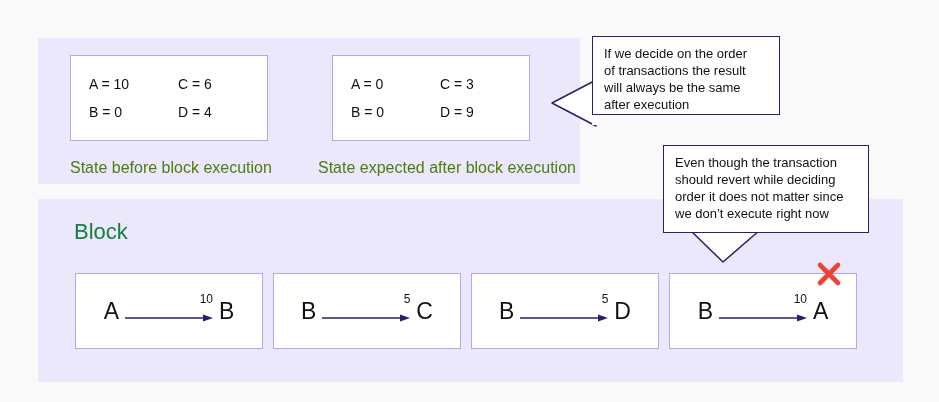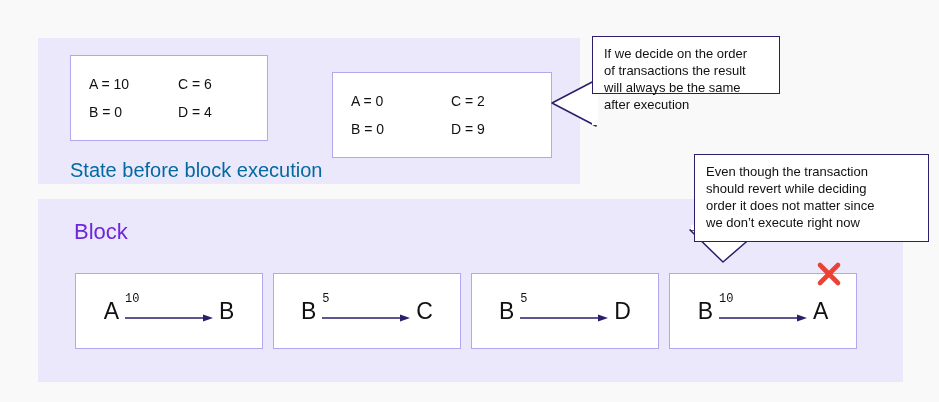--- a/index.html
+++ b/index.html
@@ -25,56 +25,56 @@
   #panel-block  { left: 38px;  top: 199px; width: 865px; height: 183px; }
 
   
   .state-box {
     position: absolute;
     background: #ffffff;
     border: 1px solid #b3a8f0;
     box-sizing: border-box;
   }
   #state-box-before { left: 70px;  top: 55px; width: 198px; height: 86px; }
-  #state-box-after  { left: 332px; top: 72px; width: 220px; height: 86px; }
+  #state-box-after  { left: 332px; top: 55px; width: 198px; height: 86px; }
 
   .state-grid {
     position: absolute;
     left: 0; top: 0; right: 0; bottom: 0;
     display: grid;
     grid-template-columns: 1fr 1fr;
     grid-template-rows: 1fr 1fr;
     align-items: center;
     padding: 14px 0 14px 18px;
     box-sizing: border-box;
   }
   .state-cell {
     font-size: 14px;
     color: #111111;
     line-height: 1;
     white-space: nowrap;
   }
 
   .state-caption {
     position: absolute;
-    font-size: 20px;
-    color: #0369a1;
+    font-size: 16px;
+    color: #4d7c0f;
     white-space: nowrap;
     text-align: right;
   }
   #caption-before { left: 70px;  top: 159px; }
   #caption-after  { left: 318px; top: 159px; }
 
   
   #block-title {
     position: absolute;
     left: 74px;
     top: 221px;
     font-size: 22px;
-    color: #6d28d9;
+    color: #15803d;
     line-height: 1;
   }
 
   
   .tx-box {
     position: absolute;
     top: 273px;
     width: 188px;
     height: 76px;
     background: #ffffff;
@@ -102,25 +102,24 @@
   .tx-arrow-wrap {
     position: relative;
     width: 88px;
     height: 30px;
   }
   .tx-amount {
     position: absolute;
     top: -3px;
     left: 0;
     width: 100%;
-    text-align: left;
+    text-align: right;
     font-size: 12px;
     color: #111111;
     line-height: 1;
-    font-family: Liberation Mono, monospace;
   }
   .tx-arrow-svg {
     position: absolute;
     left: 0;
     top: 17px;
     width: 88px;
     height: 10px;
     display: block;
   }
 
@@ -131,22 +130,22 @@
     border: 1.5px solid #2d1d6b;
     box-sizing: border-box;
     padding: 8px 10px 8px 11px;
   }
   .callout-text {
     font-size: 13px;
     line-height: 17px;
     color: #111111;
     white-space: pre-line;
   }
-  #callout-order  { left: 592px; top: 36px;  width: 188px; height: 58px; }
-  #callout-revert { left: 694px; top: 145px; width: 235px; height: 88px; margin-top: 9px; }
+  #callout-order  { left: 592px; top: 36px;  width: 188px; height: 79px; }
+  #callout-revert { left: 663px; top: 145px; width: 206px; height: 88px; }
 
   .callout-tail {
     position: absolute;
     display: block;
     overflow: visible;
   }
   #tail-order  { left: 548px; top: 80px;  width: 48px;  height: 46px; }
   #tail-revert { left: 690px; top: 230px; width: 70px;  height: 34px; }
 
   
@@ -171,25 +170,26 @@
       <div class="state-cell">C = 6</div>
       <div class="state-cell">B = 0</div>
       <div class="state-cell">D = 4</div>
     </div>
   </div>
   <div class="state-caption" id="caption-before">State before block execution</div>
 
   <div class="state-box" id="state-box-after">
     <div class="state-grid">
       <div class="state-cell">A = 0</div>
-      <div class="state-cell">C = 2</div>
+      <div class="state-cell">C = 3</div>
       <div class="state-cell">B = 0</div>
       <div class="state-cell">D = 9</div>
     </div>
   </div>
+  <div class="state-caption" id="caption-after">State expected after block execution</div>
 
   <div class="panel" id="panel-block"></div>
 
   <div id="block-title">Block</div>
 
   <div class="tx-box" id="tx-box-0">
     <div class="tx-inner">
       <span class="tx-node">A</span>
       <span class="tx-arrow-wrap">
         <span class="tx-amount">10</span>

